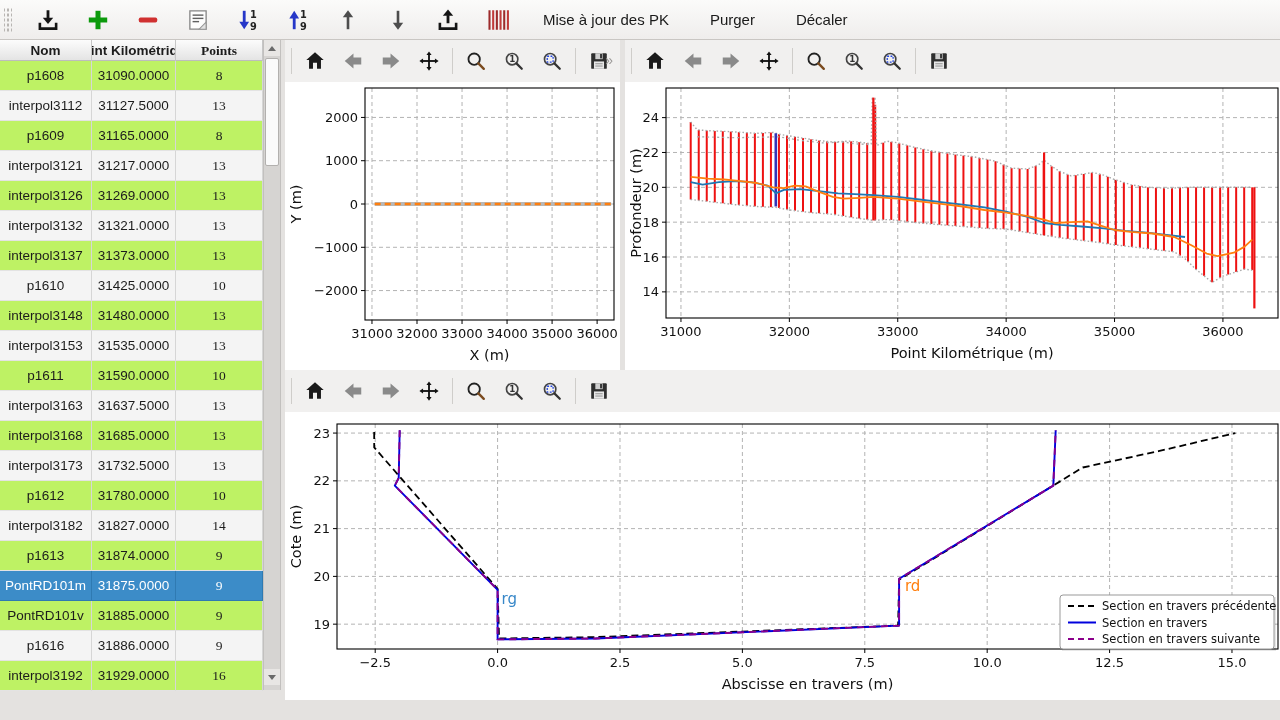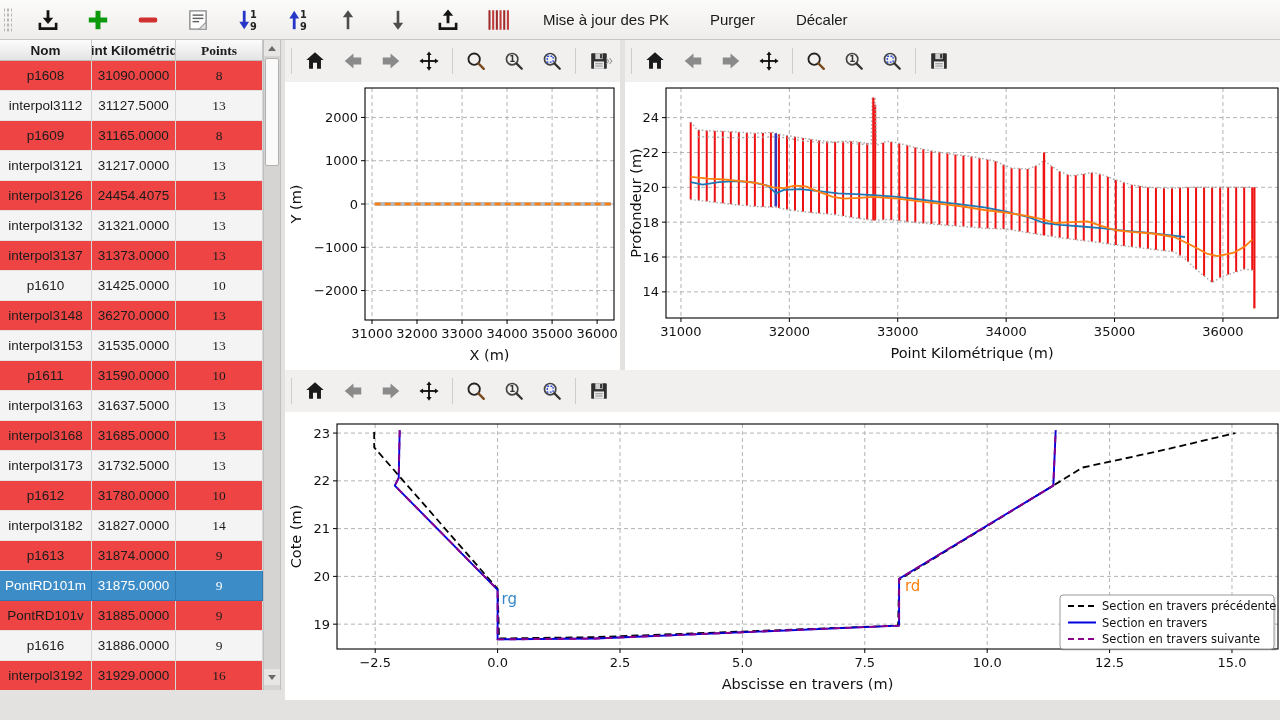--- a/index.html
+++ b/index.html
@@ -24,21 +24,21 @@
   
   #left-panel { position:absolute; left:0; top:40px; width:285px; height:650px; }
   #table { position:absolute; left:0; top:0; width:264px; height:650px;
     background:#fff; border-right:1px solid #c2c0be; font-size:13.5px; color:#1c1c1c; }
   #table-header { display:flex; height:21px; background:linear-gradient(#fcfcfc,#e4e4e4);
     border-bottom:1px solid #bdbdbd; font-weight:bold; }
   .th { display:flex; align-items:center; justify-content:center; overflow:hidden;
     border-right:1px solid #c6c6c6; height:21px; }
   .th span { white-space:nowrap; }
   .c0 { width:92px; } .c1 { width:84px; } .c2 { width:87px;font-family:Liberation Serif, serif; }
-  .trow { display:flex; height:30px; background:#ef4444; }
+  .trow { display:flex; height:30px; background:#bef264; }
   .trow:nth-child(even) { background:#f4f4f4; }
   .tcell { display:flex; align-items:center; justify-content:center; white-space:nowrap;
     border-right:1px solid #d6d6d6; border-bottom:1px solid #e3e3e3; overflow:hidden; }
   .trow.selected { background:#3c8cc8 !important; color:#ffffff; }
   .trow.selected .tcell { border-right-color:#2f7ab2; border-bottom-color:#2f7ab2; }
 
   
   #vscroll { position:absolute; left:264px; top:0; width:17px; height:650px;
     background:#d6d4d2; border-right:1px solid #c2c0be; }
   .sb-btn { position:absolute; left:0; width:16px; height:16px; background:#e8e6e4;
@@ -250,41 +250,41 @@
           <div class="tcell c1">31165.0000</div>
           <div class="tcell c2">8</div>
         </div>
         <div class="trow">
           <div class="tcell c0">interpol3121</div>
           <div class="tcell c1">31217.0000</div>
           <div class="tcell c2">13</div>
         </div>
         <div class="trow">
           <div class="tcell c0">interpol3126</div>
-          <div class="tcell c1">24454.4075</div>
+          <div class="tcell c1">31269.0000</div>
           <div class="tcell c2">13</div>
         </div>
         <div class="trow">
           <div class="tcell c0">interpol3132</div>
           <div class="tcell c1">31321.0000</div>
           <div class="tcell c2">13</div>
         </div>
         <div class="trow">
           <div class="tcell c0">interpol3137</div>
           <div class="tcell c1">31373.0000</div>
           <div class="tcell c2">13</div>
         </div>
         <div class="trow">
           <div class="tcell c0">p1610</div>
           <div class="tcell c1">31425.0000</div>
           <div class="tcell c2">10</div>
         </div>
         <div class="trow">
           <div class="tcell c0">interpol3148</div>
-          <div class="tcell c1">36270.0000</div>
+          <div class="tcell c1">31480.0000</div>
           <div class="tcell c2">13</div>
         </div>
         <div class="trow">
           <div class="tcell c0">interpol3153</div>
           <div class="tcell c1">31535.0000</div>
           <div class="tcell c2">13</div>
         </div>
         <div class="trow">
           <div class="tcell c0">p1611</div>
           <div class="tcell c1">31590.0000</div>

